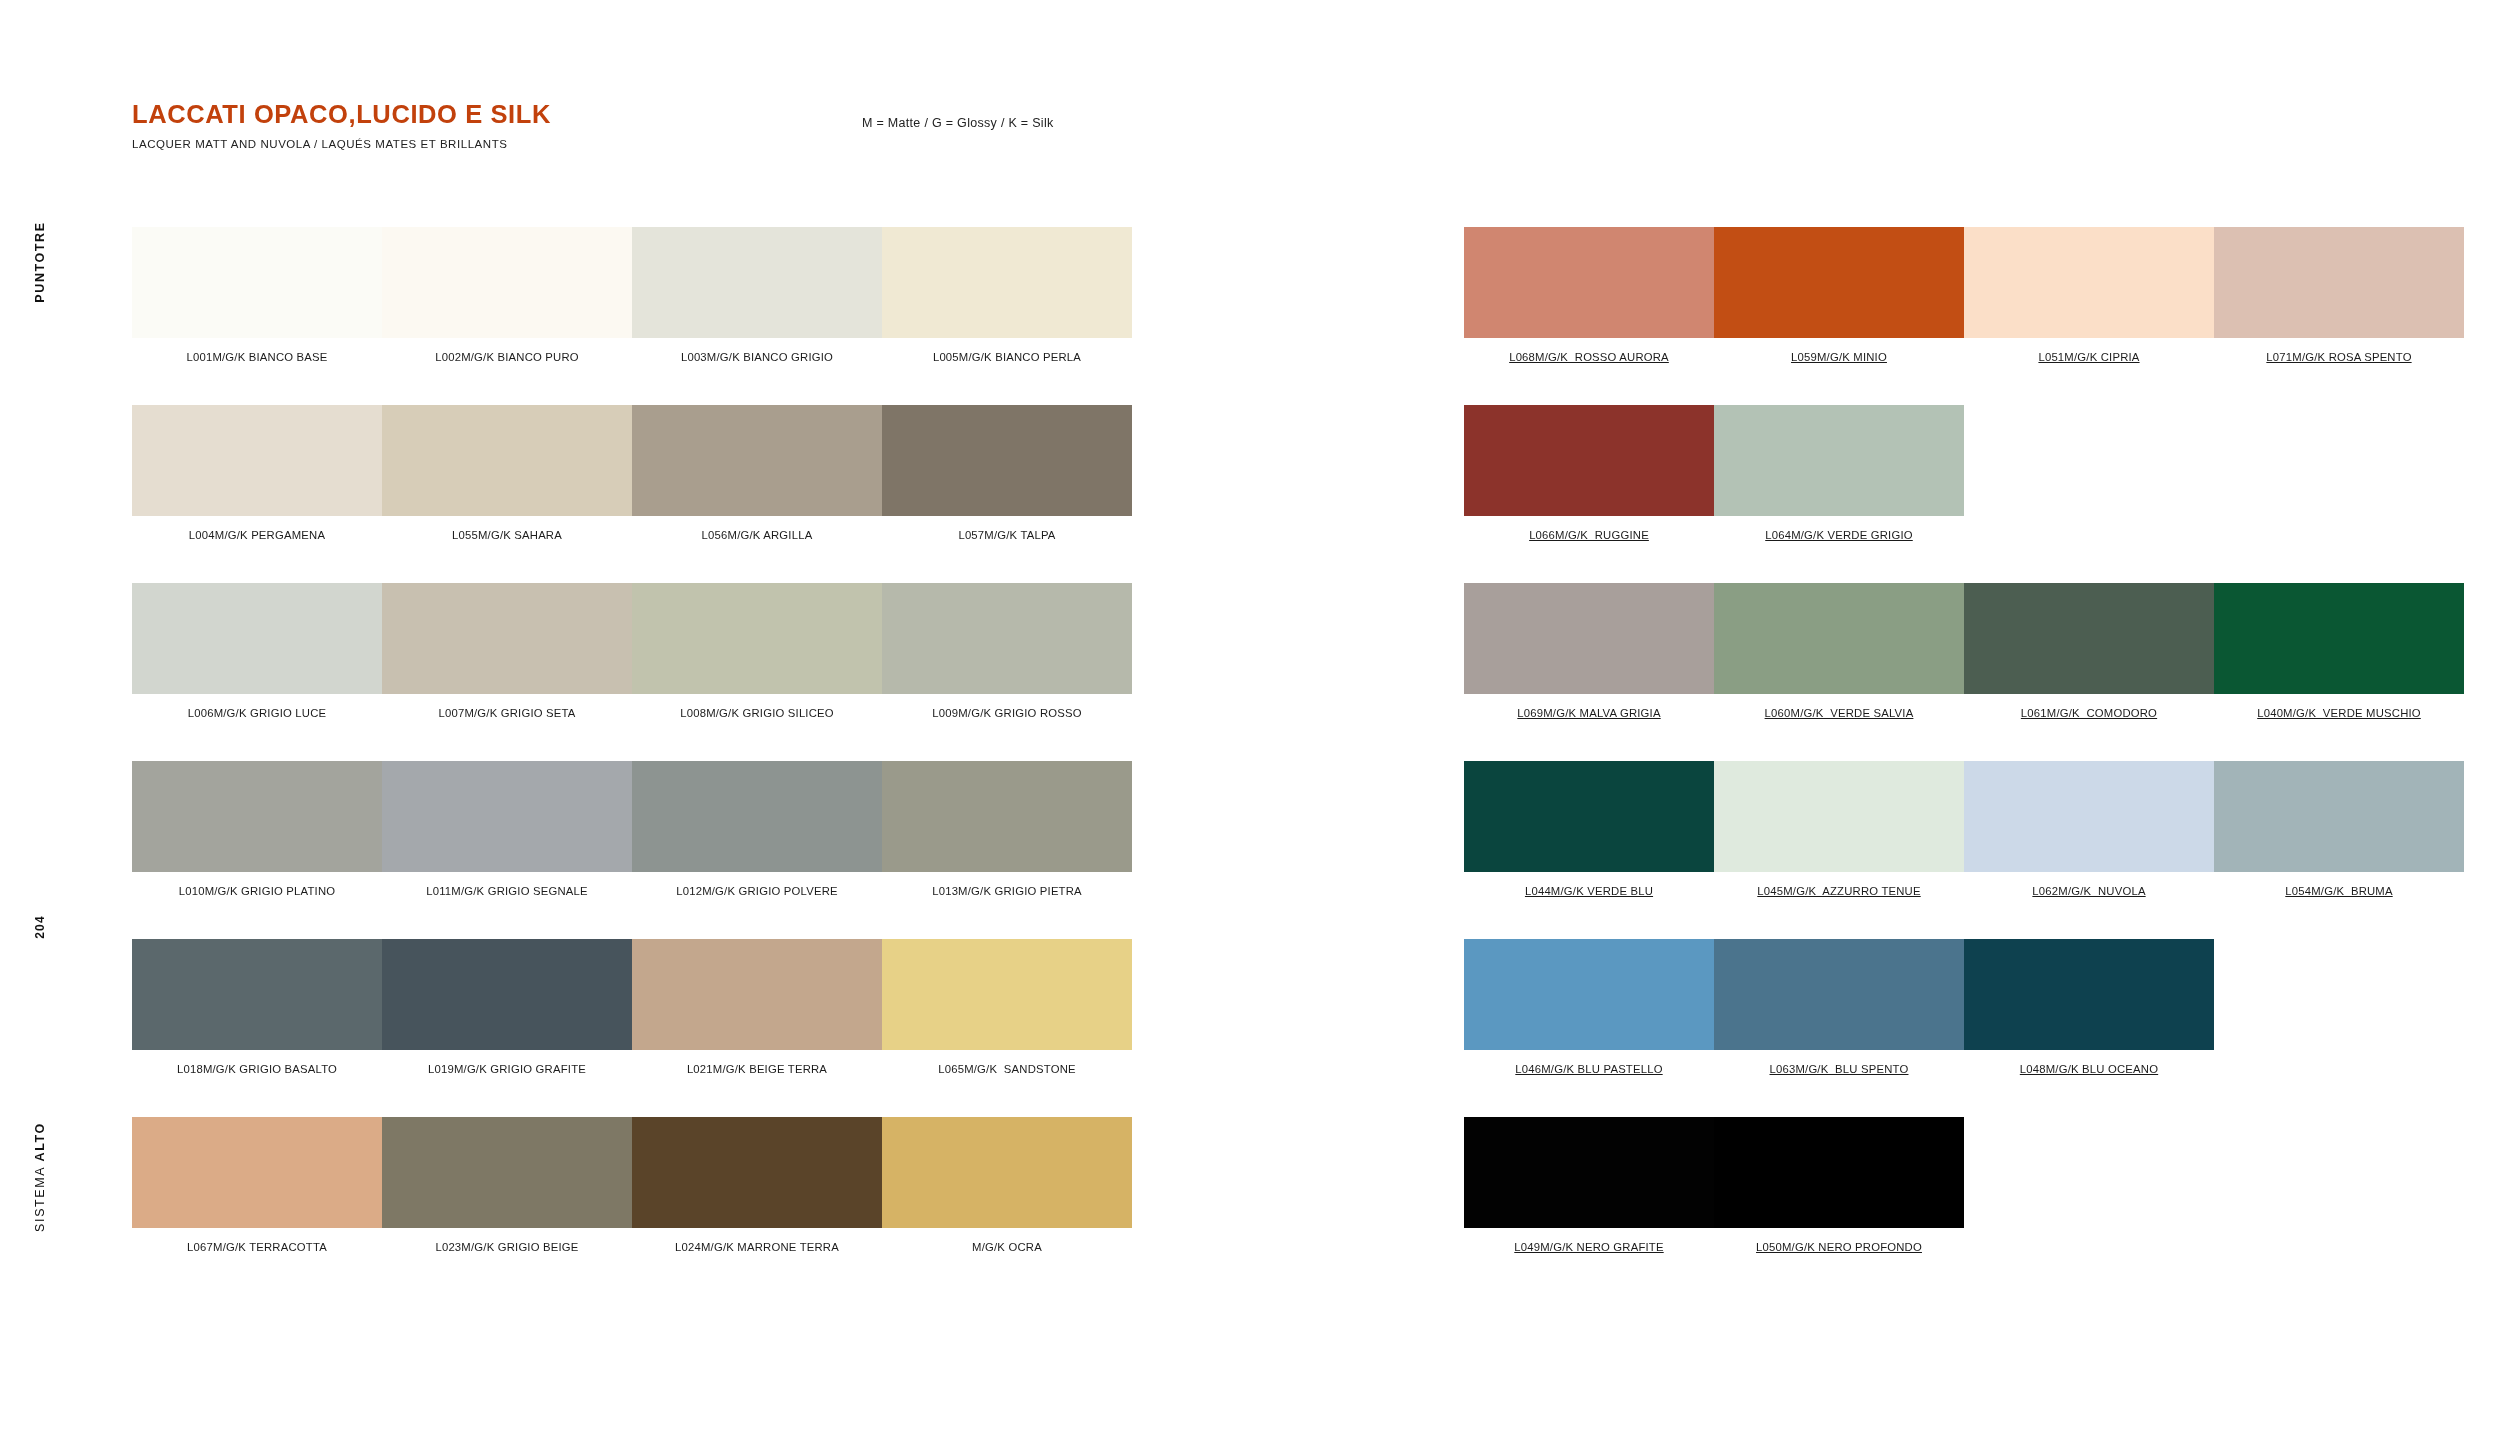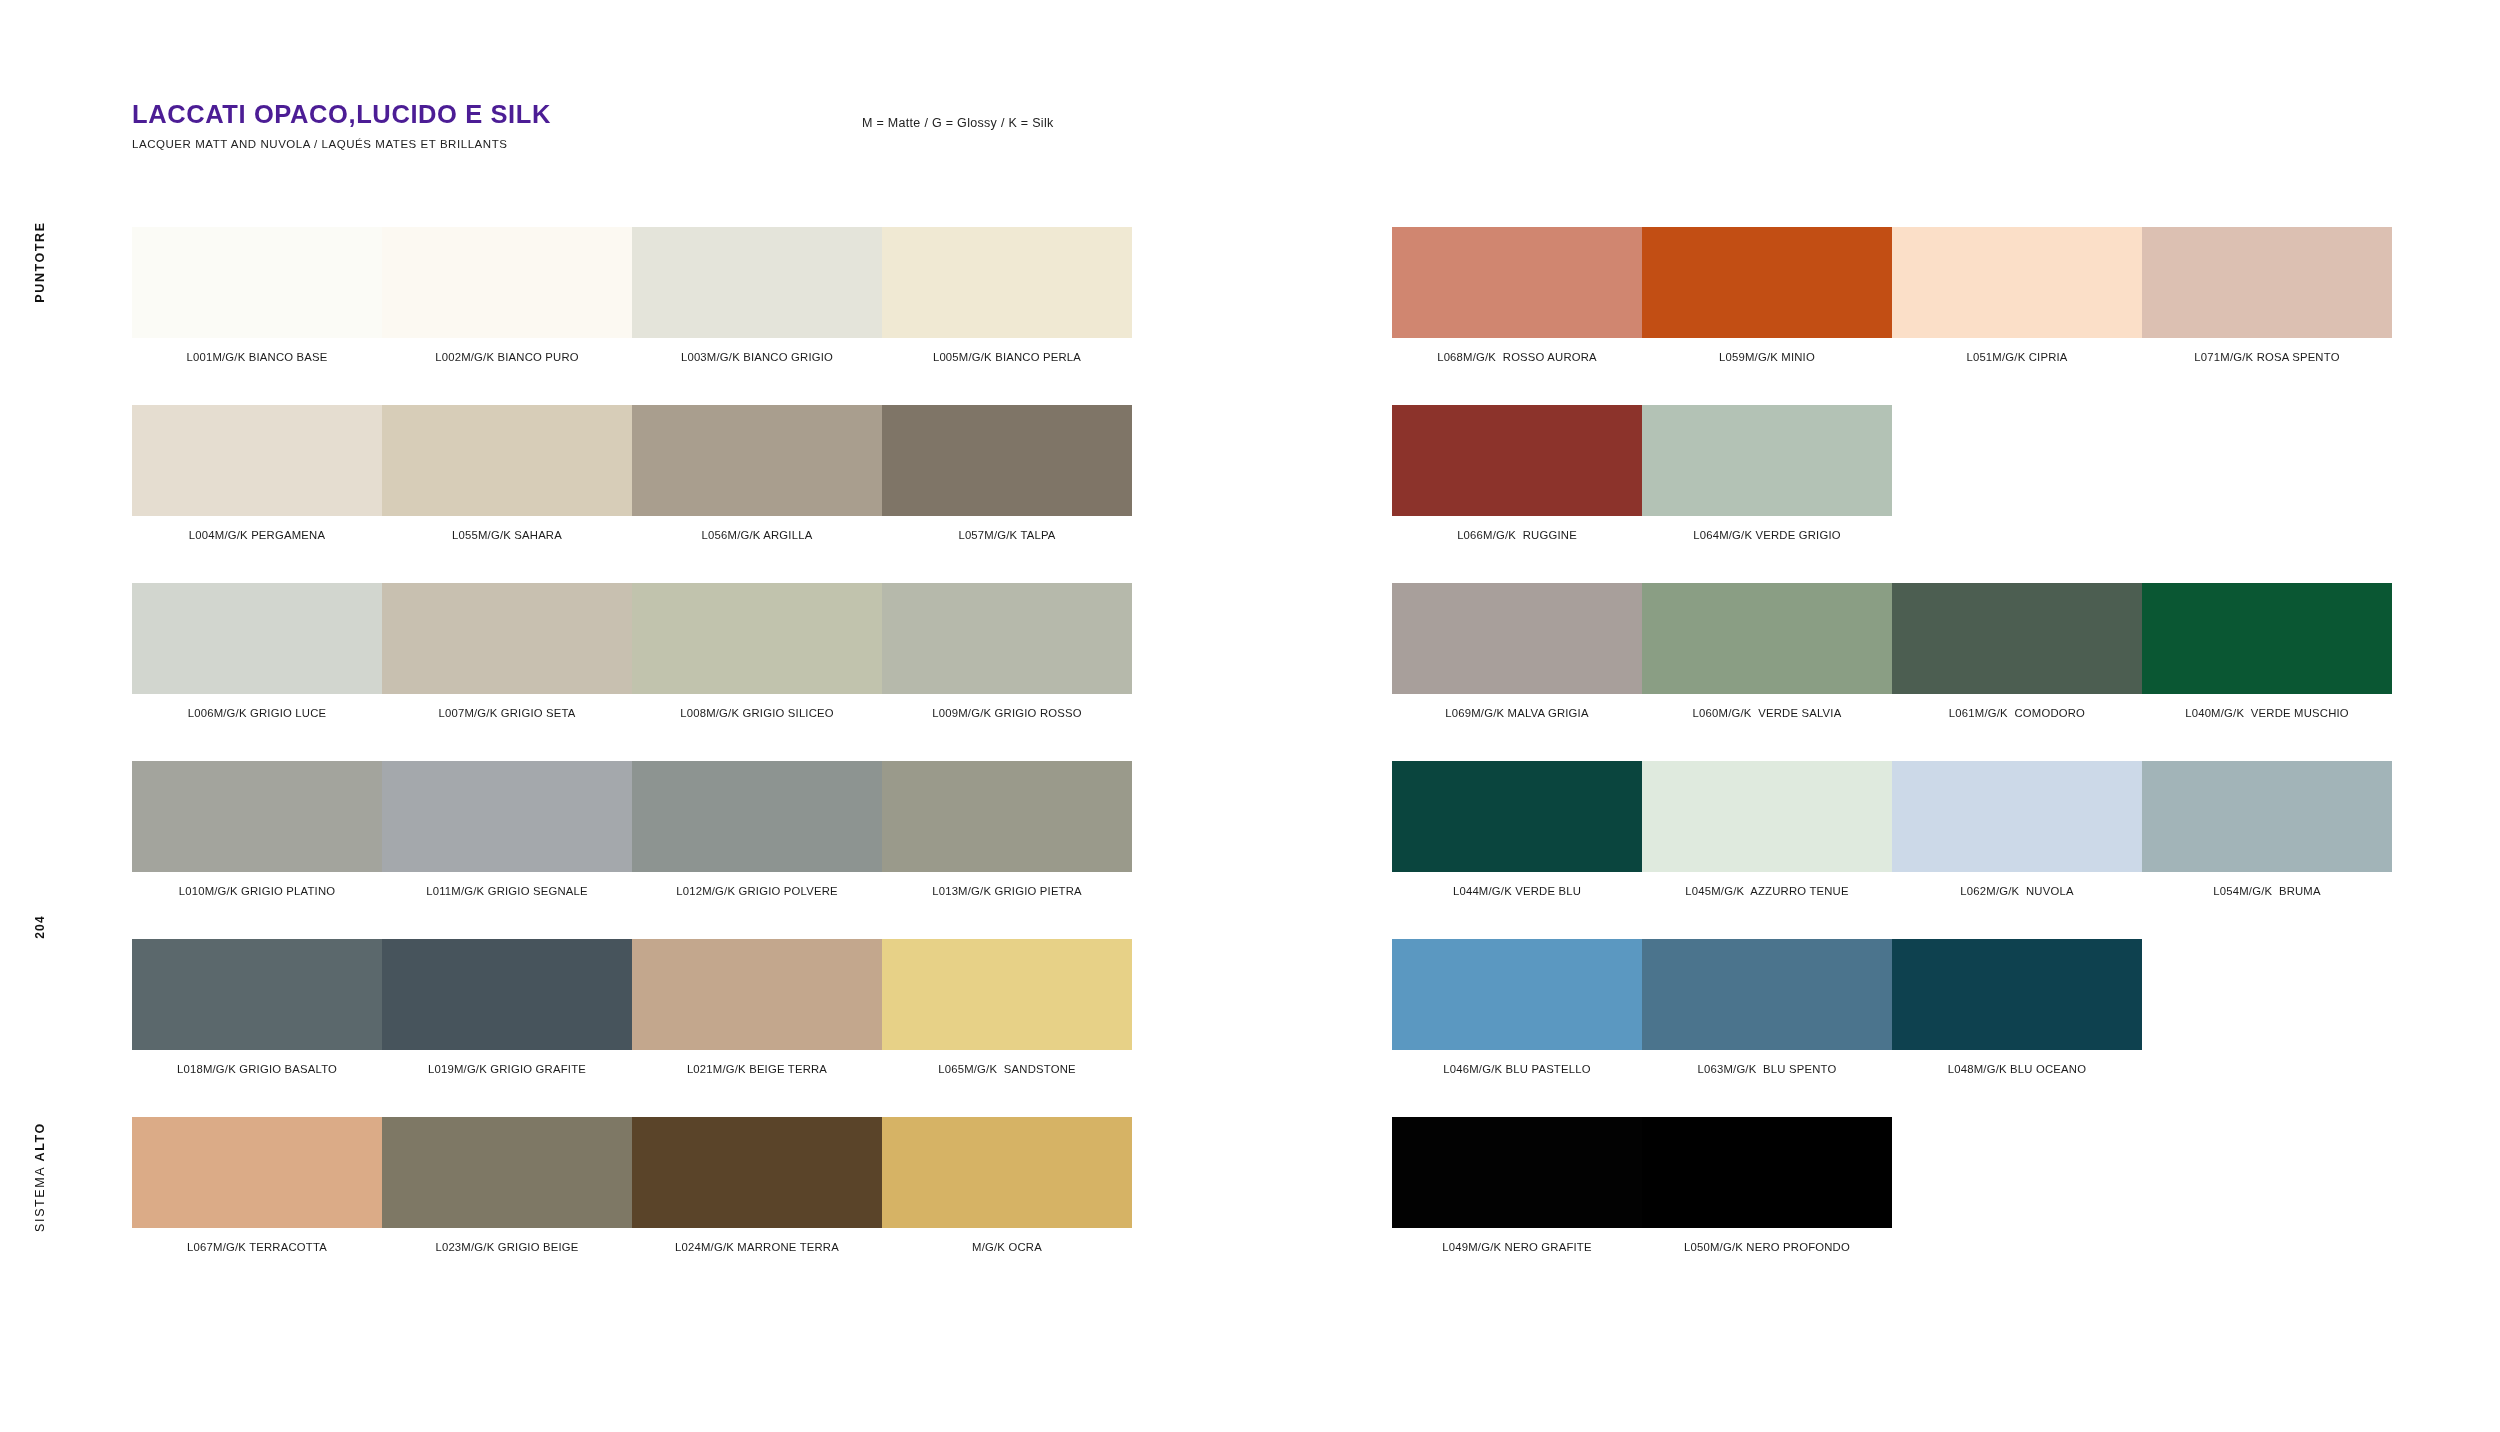--- a/index.html
+++ b/index.html
@@ -58,21 +58,21 @@
     position: absolute;
     left: 132px;
     top: 100px;
   }
   .title {
     font-size: 25.5px;
     font-weight: bold;
     letter-spacing: 0.6px;
     line-height: 1.1;
     margin: 0;
-    color: #4c1d95;
+    color: #c2410c;
   }
   .subtitle {
     margin: 10px 0 0 0;
     font-size: 11.5px;
     letter-spacing: 0.55px;
     color: #222;
   }
   .legend {
     position: absolute;
     left: 862px;
@@ -81,21 +81,21 @@
     letter-spacing: 0.3px;
     color: #222;
   }
 
   
   .col {
     position: absolute;
     top: 227px;
   }
   .col-left  { left: 132px;  width: 1000px; }
-  .col-right { left: 1392px; width: 1000px; }
+  .col-right { left: 1464px; width: 1000px; text-decoration: underline; }
 
   .row {
     display: flex;
     width: 100%;
     margin-bottom: 42px;
   }
   .cell {
     width: 250px;
     box-sizing: border-box;
   }

